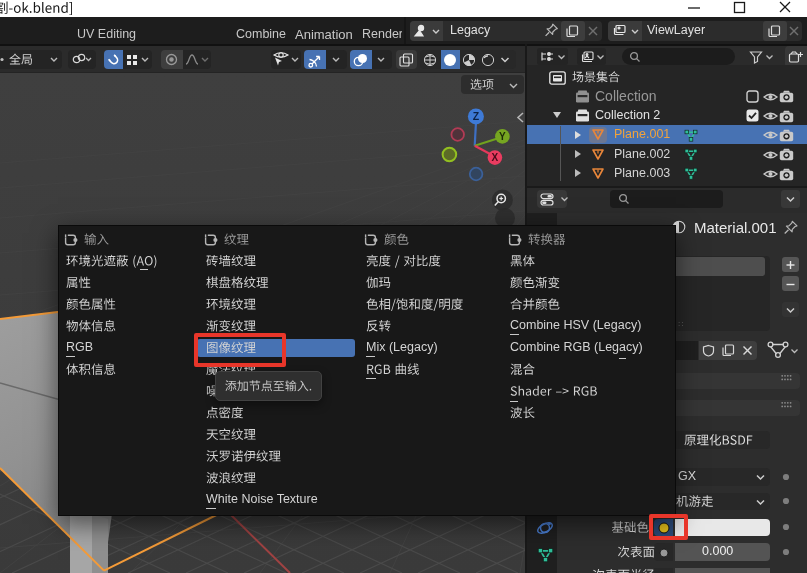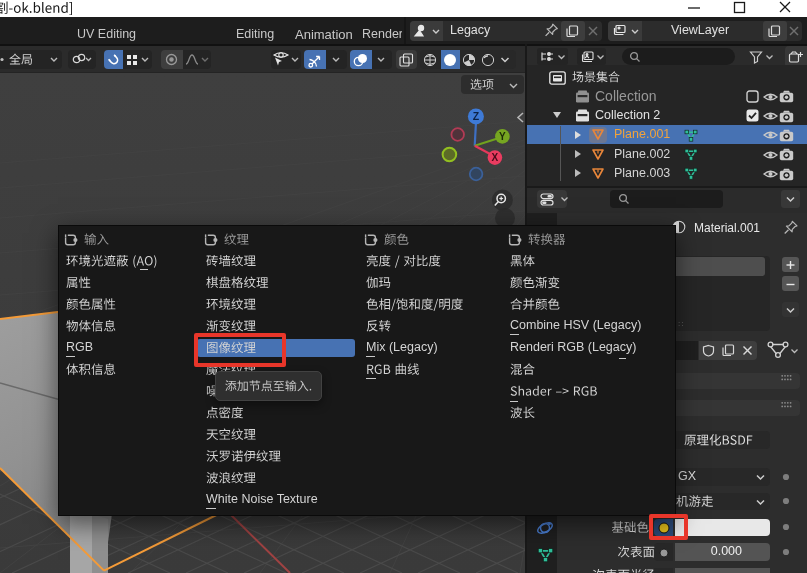--- a/index.html
+++ b/index.html
@@ -8,21 +8,21 @@
 <div style="position:absolute;left:0px;top:0px;width:807px;height:17px;background:#ffffff;"></div>
 <svg class="ab" style="left:686px;top:0" width="112" height="14" viewBox="0 0 112 14" fill="none" stroke="#1a1a1a" stroke-width="1.3">
       <line x1="2" y1="8" x2="14" y2="8"></line>
       <rect x="48.5" y="2.5" width="10" height="10"></rect>
       <line x1="94" y1="2" x2="104" y2="12"></line>
       <line x1="104" y1="2" x2="94" y2="12"></line>
     </svg>
 <div style="position:absolute;left:0px;top:17px;width:807px;height:28px;background:#1d1d1d;"></div>
 <div style="position:absolute;left:0px;top:44px;width:807px;height:2px;background:#111111;"></div>
 <div style="position:absolute;left:77px;top:27px;font-size:12.5px;color:#c8c8c8;white-space:nowrap;width:325px;overflow:hidden">UV Editing</div>
-<div style="position:absolute;left:236px;top:27px;font-size:12.5px;color:#c8c8c8;white-space:nowrap;width:166px;overflow:hidden">Editing</div>
+<div style="position:absolute;left:236px;top:27px;font-size:12.5px;color:#c8c8c8;white-space:nowrap;width:166px;overflow:hidden">Combine</div>
 <div style="position:absolute;left:295px;top:27px;font-size:13px;color:#c8c8c8;white-space:nowrap;width:107px;overflow:hidden">Animation</div>
 <div style="position:absolute;left:362px;top:27px;font-size:12.5px;color:#c8c8c8;white-space:nowrap;width:40px;overflow:hidden">Renderi</div>
 <div style="position:absolute;left:404px;top:17px;width:2px;height:27px;background:#161616;"></div>
 <div style="position:absolute;left:410px;top:21px;width:192px;height:20px;background:#2c2c2c;border-radius:4px"></div>
 <div style="position:absolute;left:410px;top:21px;width:33px;height:20px;background:#3b3b3b;border-radius:4px 0 0 4px"></div>
 <svg class="ab" style="left:413px;top:24px" width="28" height="14" viewBox="0 0 28 14">
       <g stroke="#e8e8e8" fill="none" stroke-width="1.2">
         <circle cx="8" cy="4" r="2.6" fill="#e8e8e8"></circle>
         <path d="M2 12 L6.5 6.5 L10 12 Z" fill="#e8e8e8"></path>
       </g>
@@ -45,21 +45,21 @@
 <div style="position:absolute;left:608px;top:21px;width:194px;height:20px;background:#2c2c2c;border-radius:4px"></div>
 <div style="position:absolute;left:608px;top:21px;width:34px;height:20px;background:#3b3b3b;border-radius:4px 0 0 4px"></div>
 <svg class="ab" style="left:612px;top:24px" width="28" height="14" viewBox="0 0 28 14">
       <g stroke="#e8e8e8" fill="none" stroke-width="1.2">
         <rect x="4" y="1.5" width="9" height="7" rx="1"></rect>
         <path d="M2.5 4 v5.5 a1 1 0 0 0 1 1 h8"></path>
         <circle cx="7" cy="4" r="1" fill="#e8e8e8"></circle>
       </g>
       <path d="M20 6 l3 3 l3 -3" stroke="#ccc" stroke-width="1.4" fill="none"></path>
     </svg>
-<div style="position:absolute;left:671px;top:23.2px;font-size:12.5px;line-height:15.6px;color:#e0e0e0;white-space:nowrap;">ViewLayer</div>
+<div style="position:absolute;left:647px;top:23.2px;font-size:12.5px;line-height:15.6px;color:#e0e0e0;white-space:nowrap;">ViewLayer</div>
 <div style="position:absolute;left:763px;top:21px;width:24px;height:20px;background:#3d3d3d;border-radius:3px"></div>
 <svg class="ab" style="left:767px;top:25px" width="15" height="13" viewBox="0 0 15 13" fill="none" stroke="#dcdcdc" stroke-width="1.2">
       <rect x="4.5" y="1" width="8" height="9" rx="1"></rect>
       <path d="M2 3.5 v7 a1 1 0 0 0 1 1 h7"></path>
     </svg>
 <svg class="ab" style="left:788px;top:25px" width="12" height="12" viewBox="0 0 12 12" stroke="#6f6f6f" stroke-width="1.4">
       <line x1="2" y1="2" x2="10" y2="10"></line>
       <line x1="10" y1="2" x2="2" y2="10"></line>
     </svg>
 <div style="position:absolute;left:0px;top:46px;width:525px;height:27px;background:#2b2b2b;"></div>
@@ -470,21 +470,21 @@
 <div style="position:absolute;left:781px;top:190px;width:19px;height:18px;background:#383838;border-radius:3px"></div>
 <svg class="ab" style="left:785px;top:195px" width="11" height="9" viewBox="0 0 11 9">
       <path d="M2 2.5 l3.5 3.5 l3.5 -3.5" stroke="#ccc" stroke-width="1.5" fill="none"></path>
     </svg>
 <div style="position:absolute;left:527px;top:213px;width:280px;height:360px;background:#2d2d2d;"></div>
 <div style="position:absolute;left:527px;top:213px;width:30px;height:360px;background:#1f1f1f;"></div>
 <svg class="ab" style="left:672px;top:220px" width="14" height="14" viewBox="0 0 14 14">
       <circle cx="7" cy="7" r="5.8" fill="none" stroke="#d8d8d8" stroke-width="1.1"></circle>
       <path d="M7 1.2 A5.8 5.8 0 0 0 7 12.8 Z" fill="#d8d8d8"></path>
     </svg>
-<div style="position:absolute;left:694px;top:219.9px;font-size:12px;line-height:16.2px;color:#e8e8e8;white-space:nowrap;">Material.001</div>
+<div style="position:absolute;left:694px;top:219.9px;font-size:15px;line-height:16.2px;color:#e8e8e8;white-space:nowrap;">Material.001</div>
 <svg class="ab" style="left:783px;top:220px" width="15" height="15" viewBox="0 0 15 15">
       <path d="M9.4 1.3 L14 5.9 L12.1 6.5 L9.3 9.3 L9.1 11.8 L3.4 6.1 L5.9 5.9 L8.7 3.1 Z" fill="none" stroke="#b5b5b5" stroke-width="1.2" stroke-linejoin="round"></path>
       <line x1="5.5" y1="9.7" x2="1.7" y2="13.5" stroke="#b5b5b5" stroke-width="1.3"></line>
     </svg>
 <div style="position:absolute;left:640px;top:255.5px;width:130px;height:75.5px;background:#262626;border-radius:4px"></div>
 <div style="position:absolute;left:642px;top:257.2px;width:122.5px;height:18.8px;background:#4e4e4e;border-radius:3px"></div>
 <div style="position:absolute;left:678px;top:319px;color:#777;font-size:8px;letter-spacing:1px">::</div>
 <div style="position:absolute;left:782px;top:256.8px;width:17px;height:15.4px;background:#565656;border-radius:3px"></div>
 <svg class="ab" style="left:785px;top:259.5px" width="11" height="10" viewBox="0 0 11 10" stroke="#e8e8e8" stroke-width="1.4">
       <line x1="5.5" y1="1" x2="5.5" y2="9"></line>
@@ -568,21 +568,21 @@
     </svg>
 <div style="position:absolute;left:674.5px;top:518.5px;width:95.5px;height:17.8px;background:#e8e8e8;border-radius:0 4px 4px 0"></div>
 <svg style="position:absolute;left:782px;top:523.4px" width="8" height="8" viewBox="0 0 8 8">
       <circle cx="4" cy="4" r="3.1" fill="#7d7d7d"></circle>
     </svg>
 <div style="position:absolute;left:654.3px;top:543.2px;width:19.2px;height:17.8px;background:#282828;border-radius:4px 0 0 4px"></div>
 <svg class="ab" style="left:659px;top:548px" width="10" height="10" viewBox="0 0 10 10">
       <circle cx="5" cy="5" r="4" fill="#999" stroke="#111" stroke-width="0.8"></circle>
     </svg>
 <div style="position:absolute;left:674.5px;top:543.2px;width:95.5px;height:17.8px;background:#545454;border-radius:0 4px 4px 0"></div>
-<div style="position:absolute;left:722px;top:544.2px;font-size:12.5px;line-height:15.6px;color:#f0f0f0;white-space:nowrap;text-align:right;width:40px;left:702px">0.000</div>
+<div style="position:absolute;left:722px;top:544.2px;font-size:12.5px;line-height:15.6px;color:#f0f0f0;white-space:nowrap;text-align:left;width:40px;left:702px">0.000</div>
 <svg style="position:absolute;left:782px;top:548px" width="8" height="8" viewBox="0 0 8 8">
       <circle cx="4" cy="4" r="3.1" fill="#7d7d7d"></circle>
     </svg>
 <div style="position:absolute;left:654.3px;top:567.9px;width:19.2px;height:6px;background:#282828;"></div>
 <div style="position:absolute;left:674.5px;top:567.9px;width:95.5px;height:6px;background:#545454;"></div>
 <svg class="ab" style="left:536px;top:518px" width="18" height="20" viewBox="0 0 18 20" fill="none" stroke="#4a7fd4" stroke-width="1.5">
       <circle cx="9" cy="10" r="4.5"></circle>
       <ellipse cx="9" cy="10" rx="8" ry="4" transform="rotate(-28 9 10)"></ellipse>
       <circle cx="13.5" cy="5.5" r="1.5" fill="#4a7fd4" stroke="none"></circle>
     </svg>
@@ -650,21 +650,21 @@
 <svg style="position:absolute;left:507px;top:233.0px" width="15" height="14" viewBox="0 0 15 14">
       <path d="M4.8 2.2 h5.4 a2.2 2.2 0 0 1 2.2 2.2 v5.2 a2.2 2.2 0 0 1 -2.2 2.2 h-5.4 a2.2 2.2 0 0 1 -2.2 -2.2 v-5.2" fill="none" stroke="#b5b5b5" stroke-width="1.4"></path>
       <path d="M2.6 4.4 v-3" stroke="#b5b5b5" stroke-width="1.4"></path>
       <circle cx="12.4" cy="7" r="2.1" fill="#b5b5b5"></circle>
     </svg>
 <div style="position:absolute;left:197px;top:339px;width:158px;height:18.4px;background:#4772b3;border-radius:3px"></div>
 <div style="position:absolute;left:66px;top:340.1px;font-size:12.5px;line-height:15.6px;color:#d4d4d4;white-space:nowrap;">RGB</div>
 <div style="position:absolute;left:206px;top:491.9px;font-size:12.5px;line-height:15.6px;color:#d4d4d4;white-space:nowrap;">White Noise Texture</div>
 <div style="position:absolute;left:366px;top:340.1px;font-size:12.5px;line-height:15.6px;color:#d4d4d4;white-space:nowrap;">Mix (Legacy)</div>
 <div style="position:absolute;left:510px;top:318.4px;font-size:12.5px;line-height:15.6px;color:#d4d4d4;white-space:nowrap;">Combine HSV (Legacy)</div>
-<div style="position:absolute;left:510px;top:340.1px;font-size:12.5px;line-height:15.6px;color:#d4d4d4;white-space:nowrap;">Renderi RGB (Legacy)</div>
+<div style="position:absolute;left:510px;top:340.1px;font-size:12.5px;line-height:15.6px;color:#d4d4d4;white-space:nowrap;">Combine RGB (Legacy)</div>
 <div style="position:absolute;left:139.5px;top:269px;width:8px;height:1px;background:#c9c9c9;"></div>
 <div style="position:absolute;left:66px;top:356px;width:9px;height:1px;background:#c9c9c9;"></div>
 <div style="position:absolute;left:206px;top:508px;width:10px;height:1px;background:#c9c9c9;"></div>
 <div style="position:absolute;left:366px;top:356px;width:9px;height:1px;background:#c9c9c9;"></div>
 <div style="position:absolute;left:366px;top:378px;width:10px;height:1px;background:#c9c9c9;"></div>
 <div style="position:absolute;left:510px;top:334.3px;width:9px;height:1px;background:#c9c9c9;"></div>
 <div style="position:absolute;left:619px;top:358px;width:7px;height:1px;background:#c9c9c9;"></div>
 <div style="position:absolute;left:510px;top:400.5px;width:8px;height:1px;background:#c9c9c9;"></div>
 <svg width="807" height="573" viewBox="0 0 807 573" style="position:absolute;left:0;top:0;pointer-events:none">
 <g fill="#9a9a9a">

